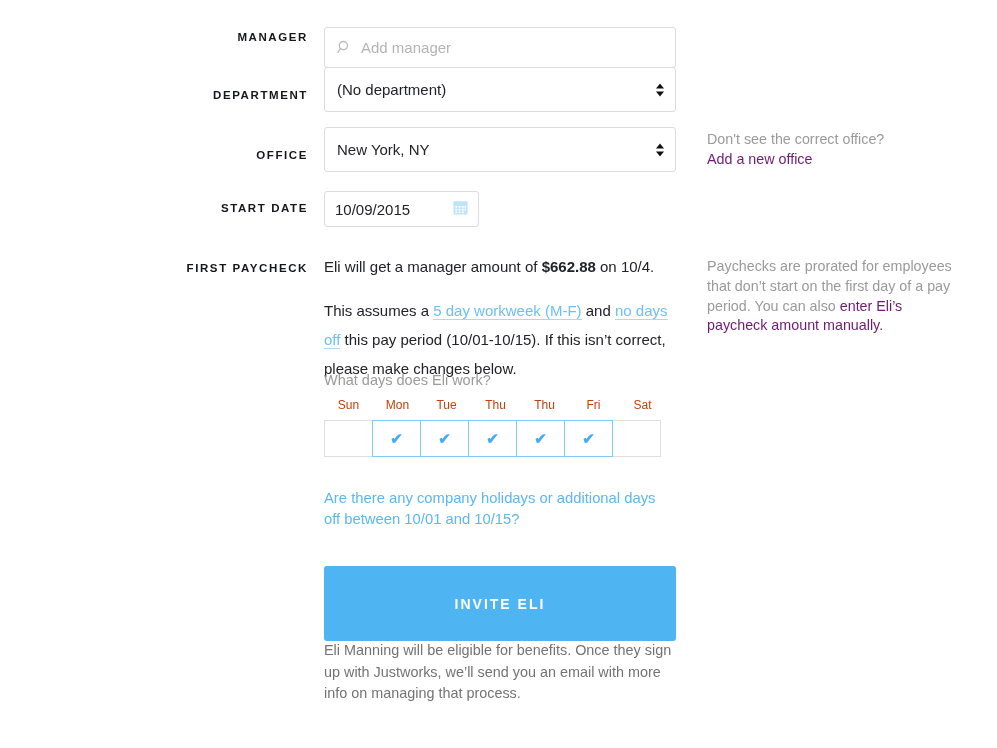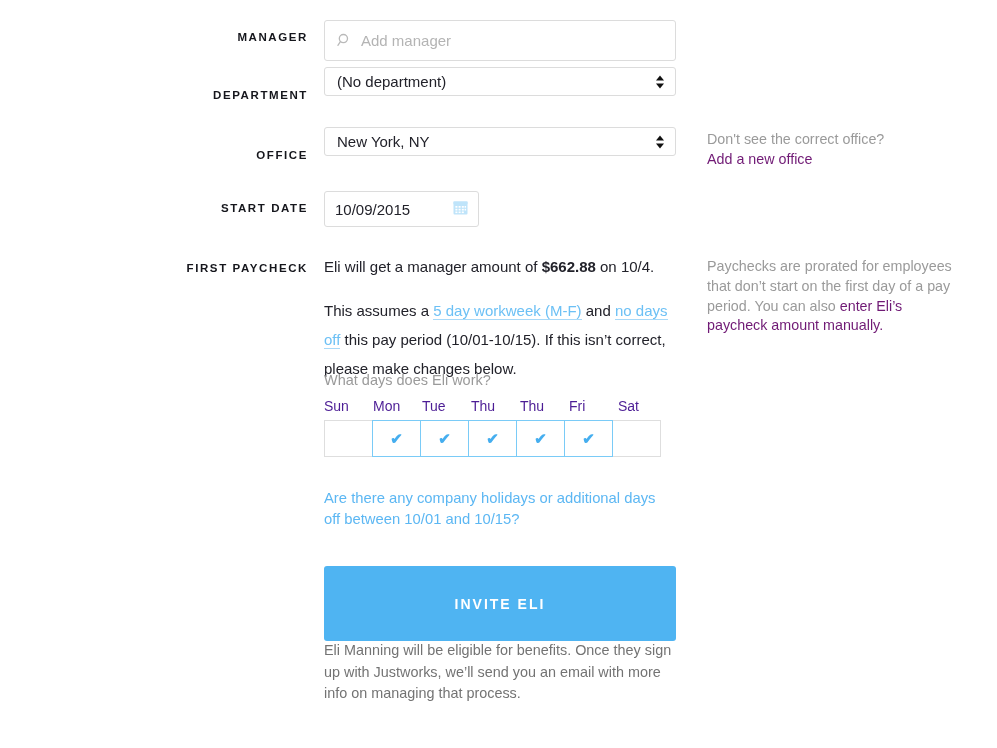--- a/index.html
+++ b/index.html
@@ -40,38 +40,39 @@
   
   .text-input {
     width: 352px;
     height: 41px;
     border: 1px solid #dcdcdc;
     border-radius: 3px;
     background: #fff;
     display: flex;
     align-items: center;
     padding: 0 12px;
+    margin-top: 7px;
   }
   .placeholder {
     color: #b4b4b4;
     font-size: 15px;
   }
   .search-glyph {
     width: 15px;
     height: 15px;
     margin-right: 9px;
     flex: none;
     position: relative;
     top: 0px;
   }
   .search-glyph svg { display: block; }
 
   .select-box {
     width: 352px;
-    height: 29px;
+    height: 45px;
     border: 1px solid #dcdcdc;
     border-radius: 3px;
     background: #fff;
     display: flex;
     align-items: center;
     padding: 0 12px;
     position: relative;
   }
   .select-value { font-size: 15px; color: #22222a; }
   .select-arrows {
@@ -158,23 +159,23 @@
     font-size: 14.5px;
     color: #9a9a9a;
   }
   .day-head-row {
     position: absolute;
     left: 324px;
     display: flex;
   }
   .day-head {
     width: 49px;
-    text-align: left;
-    font-size: 14px;
-    color: #4c1d95;
+    text-align: center;
+    font-size: 12px;
+    color: #c2410c;
   }
   .day-grid {
     position: absolute;
     left: 324px;
     display: flex;
   }
   .day-cell {
     width: 49px;
     height: 37px;
     border: 1px solid #dedede;

